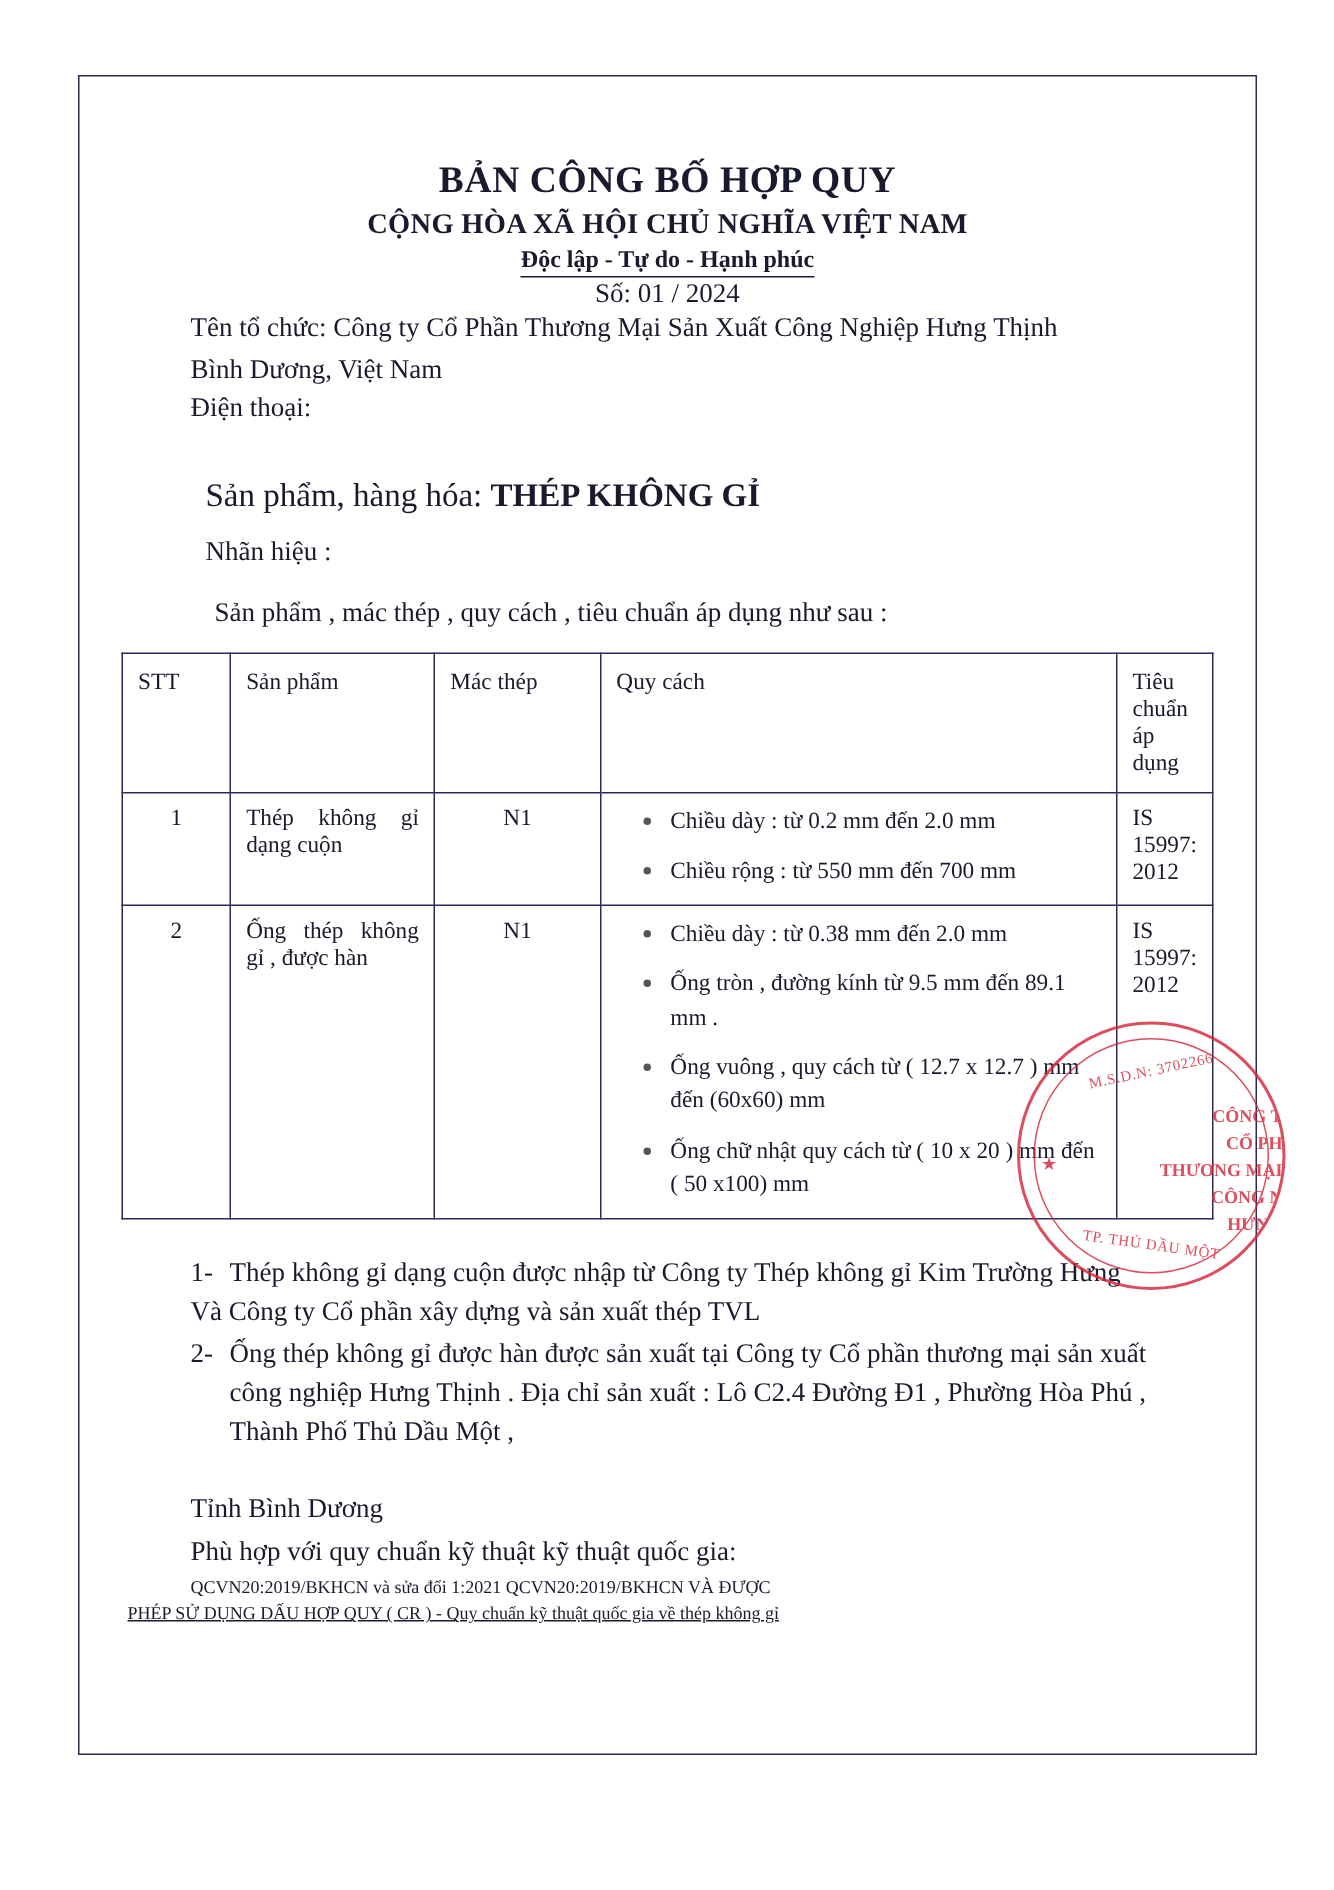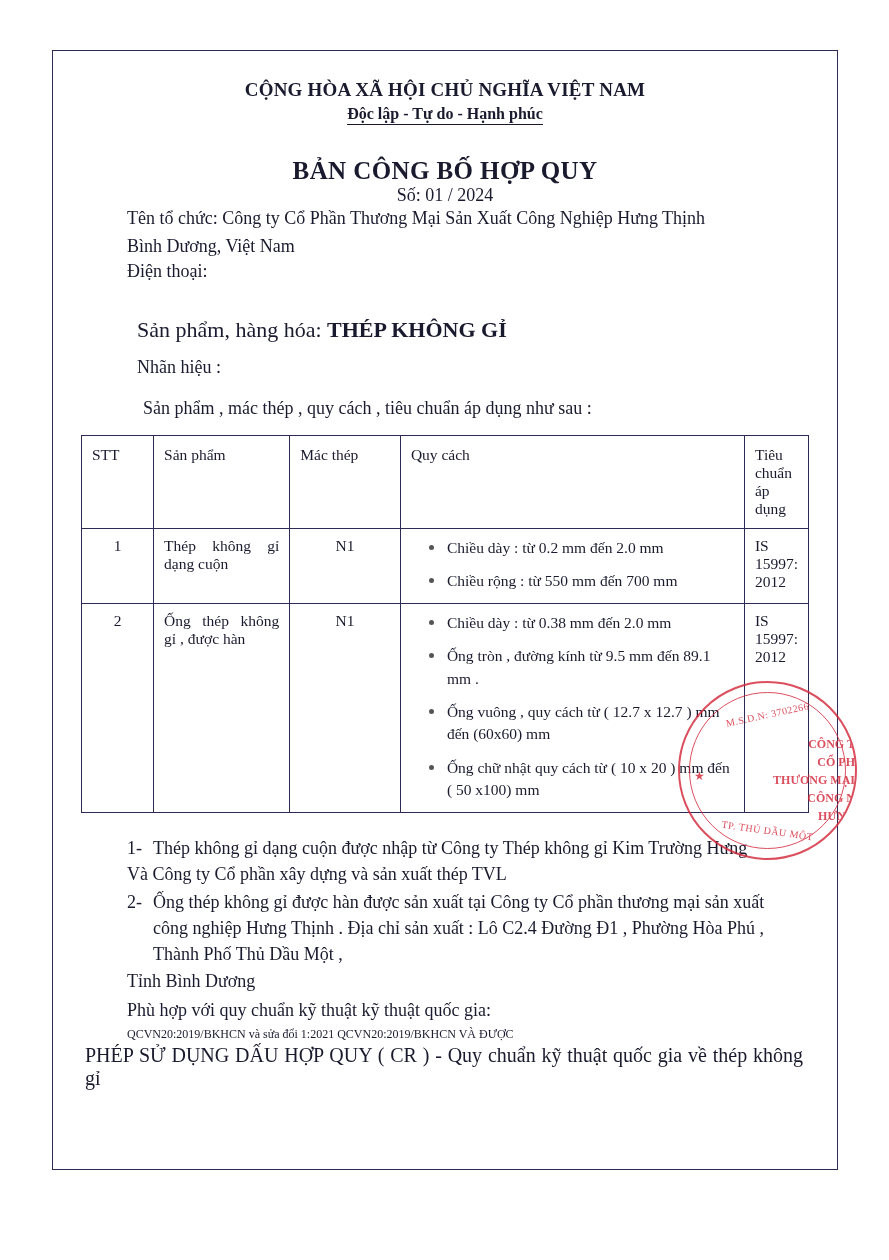--- a/index.html
+++ b/index.html
@@ -123,36 +123,37 @@
     display: flex;
     margin-top: 2px;
     padding-left: 46px;
   }
   .note-num { width: 26px; flex: none; }
   .note-body { flex: 1; }
   .note-cont { padding-left: 46px; }
   .note-cont2 { padding-left: 72px; }
   .footer-para {
     font-size: 18px;
-    margin-top: 4px;
+    margin-top: 28px;
     padding-left: 46px;
   }
   .footer-just {
     font-size: 12px;
     margin-top: 6px;
     padding-left: 46px;
     padding-right: 6px;
     text-align: justify;
   }
   .footer-last {
-    font-size: 20px;
+    font-size: 12px;
     margin-top: 2px;
     padding-left: 4px;
     padding-right: 6px;
     text-align: justify;
+    text-decoration: underline;
   }
   
   .stamp {
     position: absolute;
     right: -20px;
     top: 630px;
     width: 175px;
     height: 175px;
     border-radius: 50%;
     border: 2.5px solid #d3283a;
@@ -197,26 +198,26 @@
     top: 86px;
     font-size: 12px;
   }
 </style>
 </head>
 <body>
 
 <div class="page">
   <div class="inner">
 
+    <div class="ctr doc-title">BẢN CÔNG BỐ HỢP QUY</div>
+
     <div class="ctr">
       <div class="nat-title">CỘNG HÒA XÃ HỘI CHỦ NGHĨA VIỆT NAM</div>
       <div><span class="nat-sub">Độc lập - Tự do - Hạnh phúc</span></div>
     </div>
-
-    <div class="ctr doc-title">BẢN CÔNG BỐ HỢP QUY</div>
     <div class="ctr doc-number">Số: 01 / 2024</div>
 
     <div class="para indent-1">Tên tổ chức: Công ty Cổ Phần Thương Mại Sản Xuất Công Nghiệp Hưng Thịnh</div>
     <div class="para indent-1" style="margin-top:2px">Bình Dương, Việt Nam</div>
     <div class="para indent-1">Điện thoại:</div>
 
     <div class="prod-line">
       <span>Sản phẩm, hàng hóa: </span><span class="bold">THÉP KHÔNG GỈ</span>
     </div>
     <div class="brand-line">Nhãn hiệu :</div>

